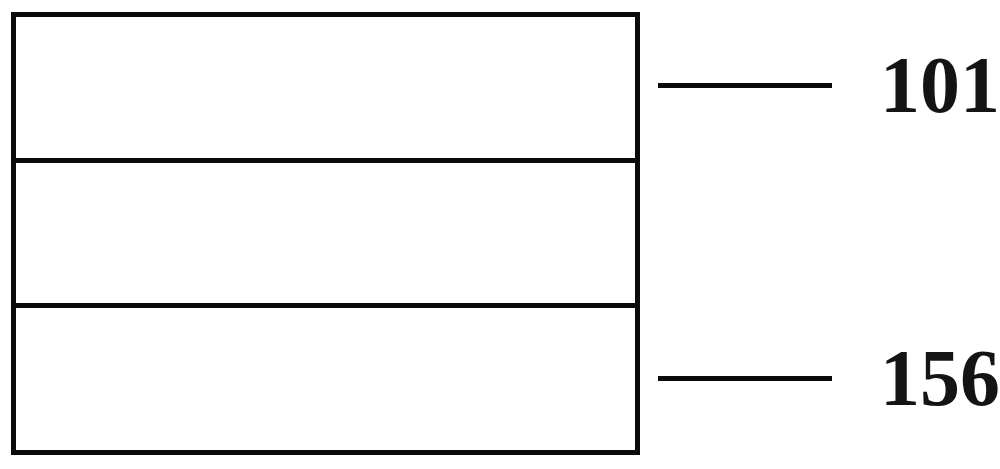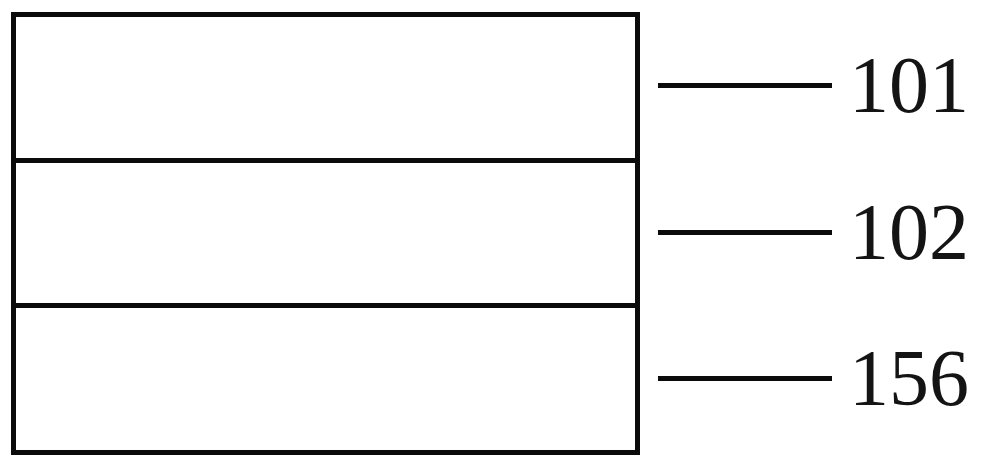--- a/index.html
+++ b/index.html
@@ -59,49 +59,46 @@
   .callout-103 { top: 338px; }
 
   .leader-line {
     width: 174px;
     height: 5px;
     background: #0b0b0b;
     flex: 0 0 auto;
   }
 
   .ref-numeral {
-    margin-left: 17px;
+    margin-left: 48px;
     font-family: "Liberation Serif", "DejaVu Serif", serif;
     font-size: 80px;
     line-height: 80px;
     color: #141414;
     letter-spacing: 0px;
     white-space: nowrap;
     flex: 0 0 auto;
+    font-weight: bold;
   }
 </style>
 </head>
 <body>
 
 <div id="diagram-root">
 
   <div class="layer-stack">
     <div class="layer layer-top"></div>
     <div class="layer layer-middle"></div>
     <div class="layer layer-bottom"></div>
   </div>
 
   <div class="callout callout-101">
     <div class="leader-line"></div>
     <div class="ref-numeral">101</div>
   </div>
 
-  <div class="callout callout-102">
-    <div class="leader-line"></div>
-    <div class="ref-numeral">102</div>
-  </div>
 
   <div class="callout callout-103">
     <div class="leader-line"></div>
     <div class="ref-numeral">156</div>
   </div>
 
 </div>
 
 </body></html>

